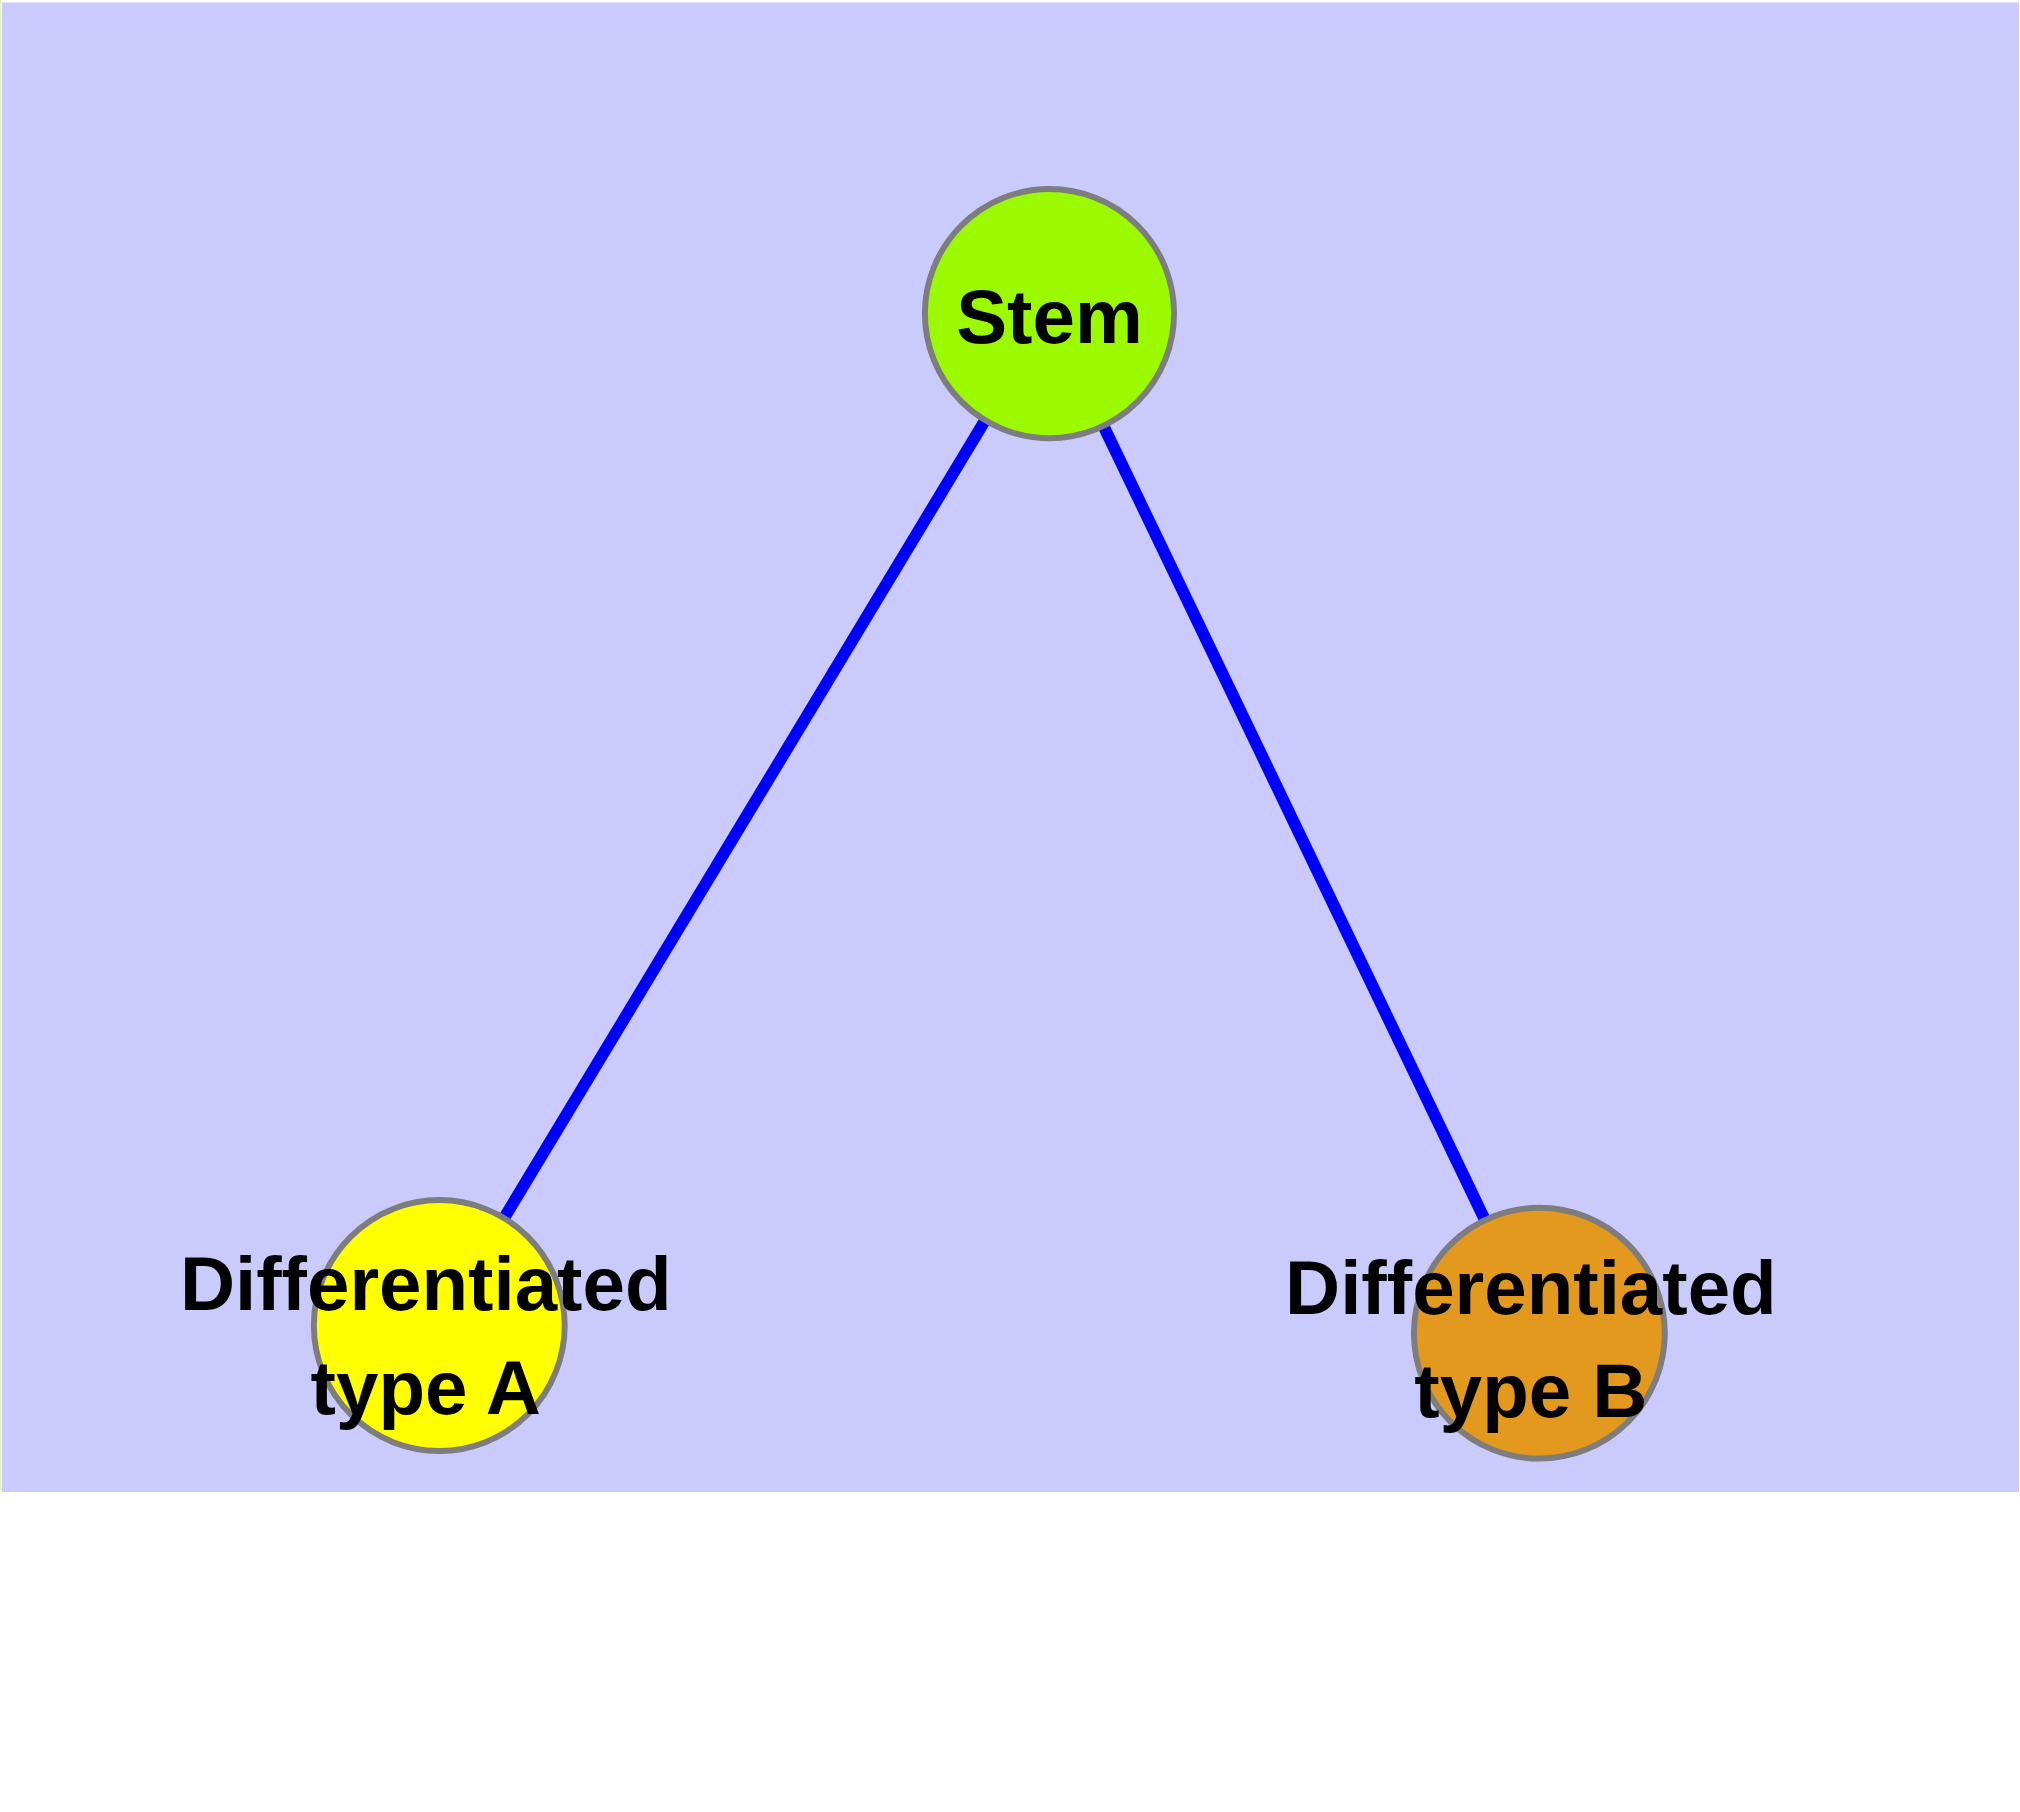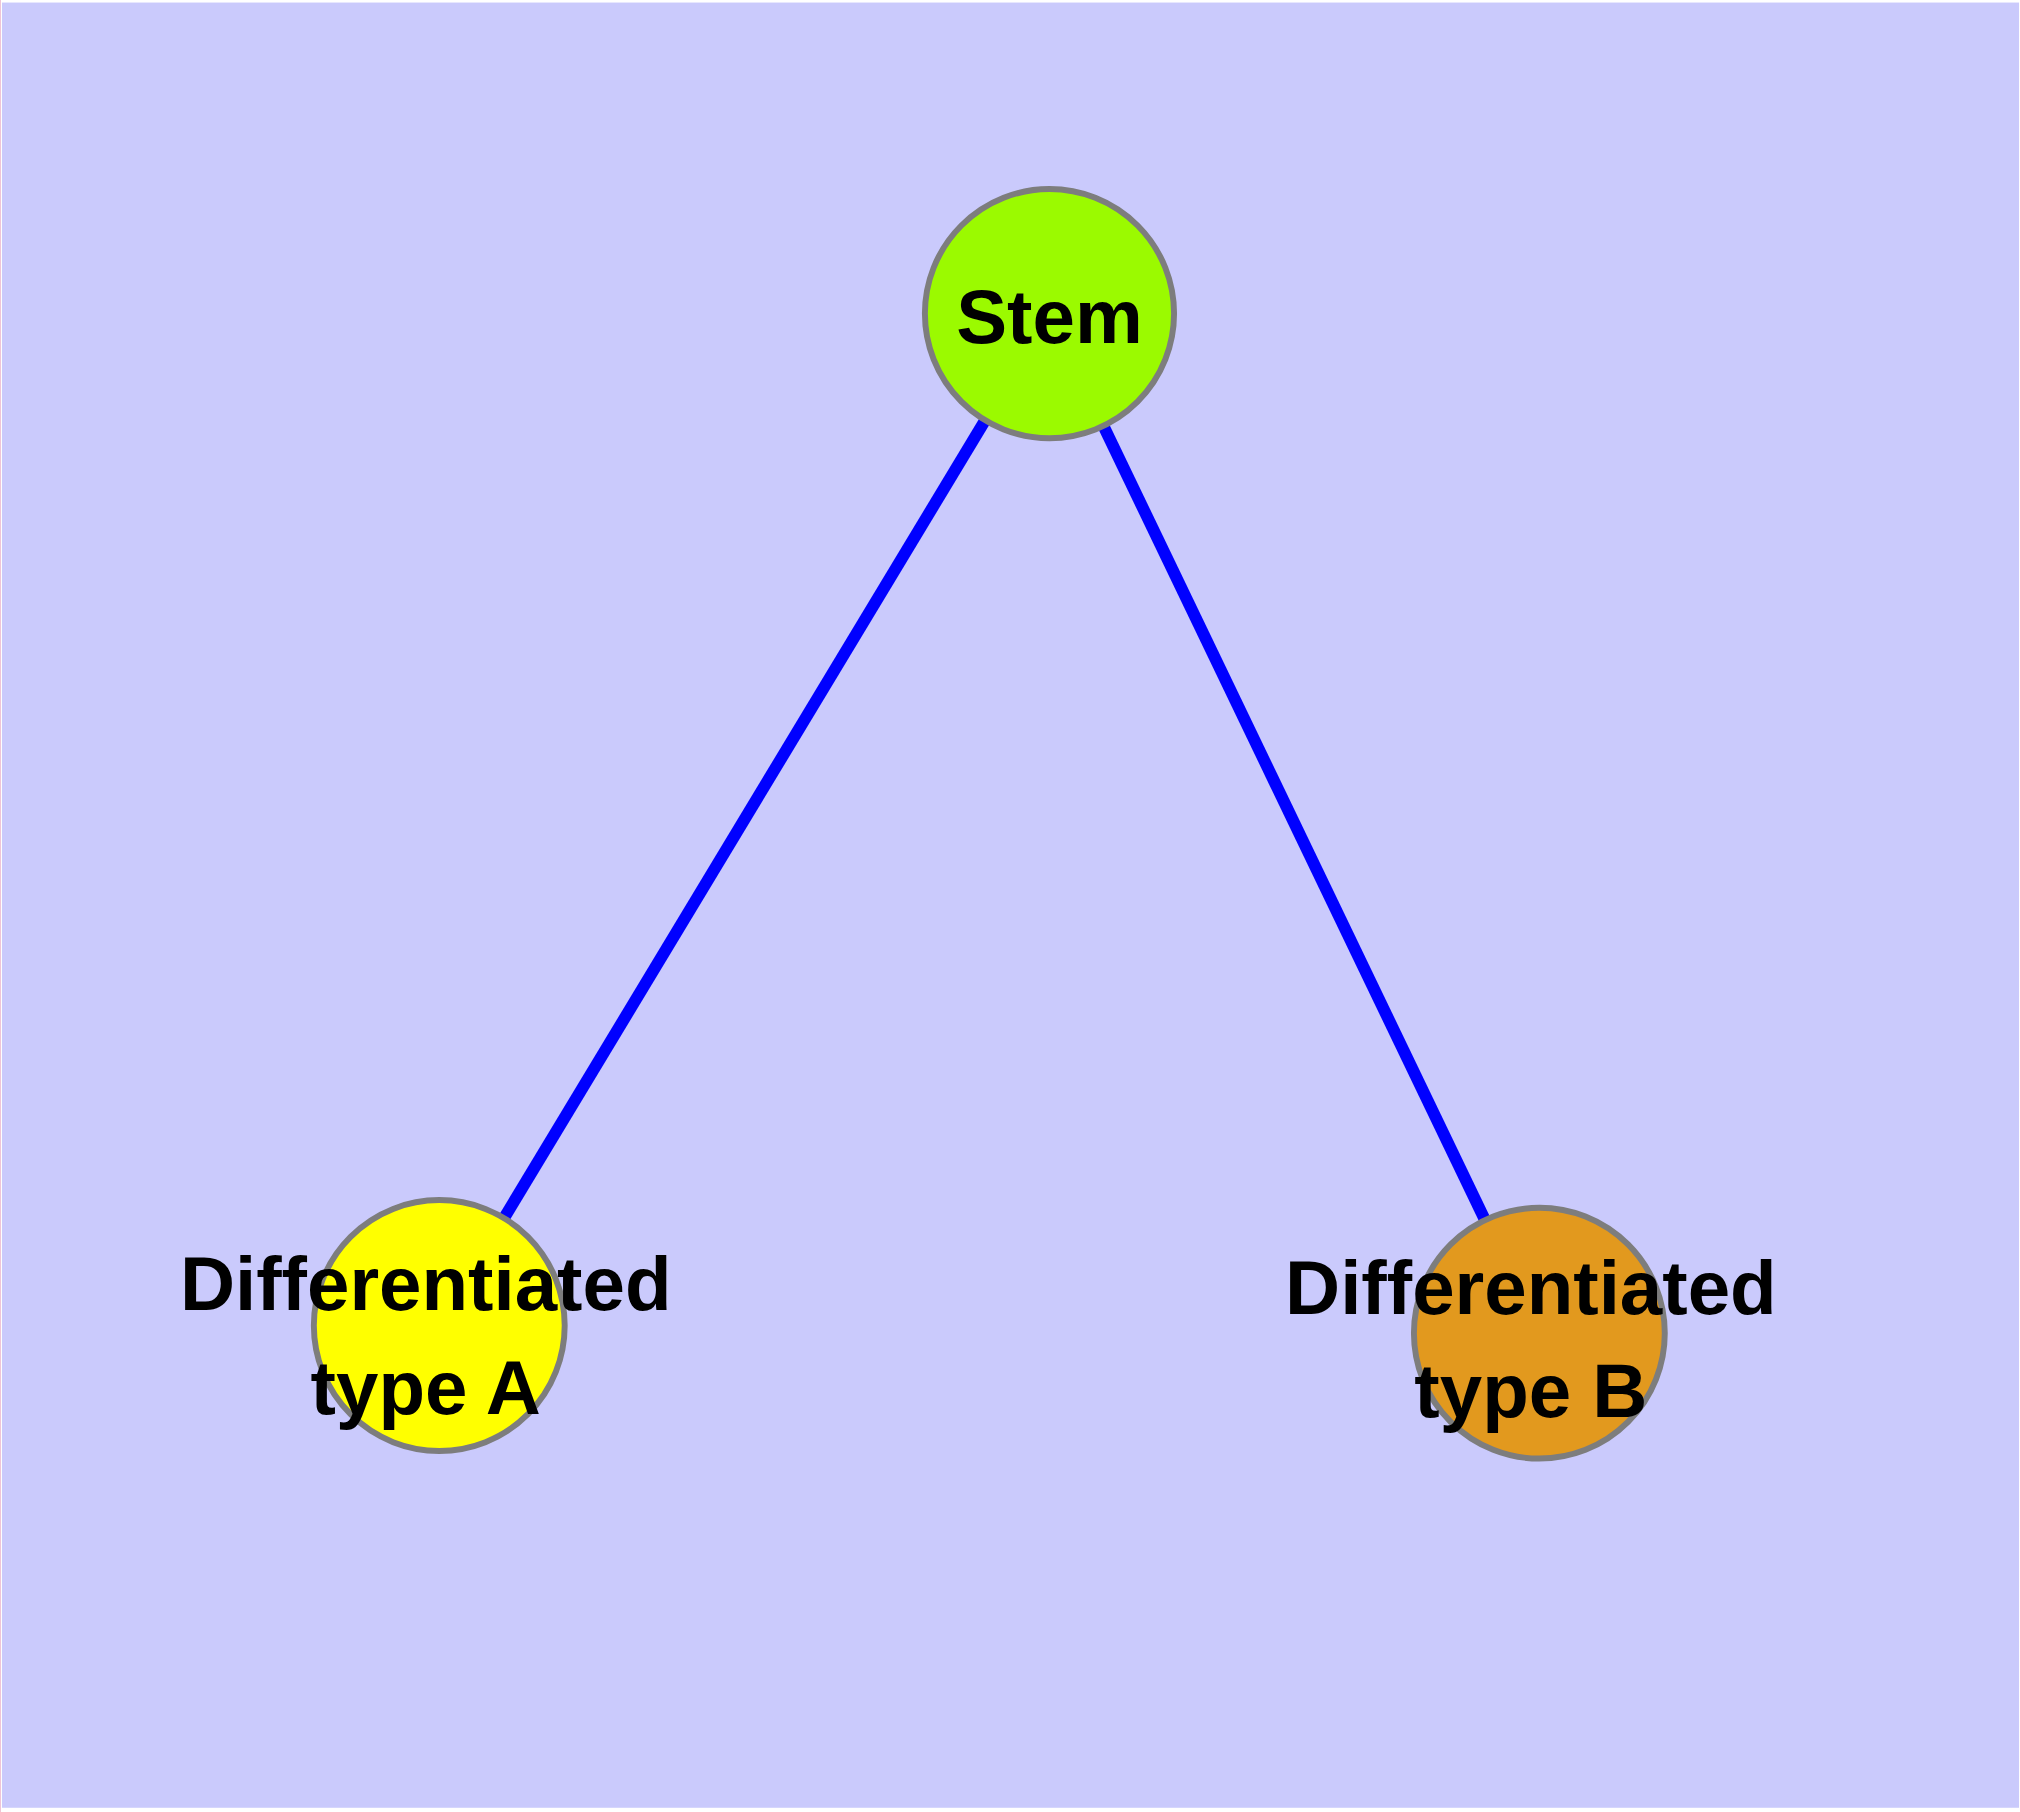--- a/index.html
+++ b/index.html
@@ -3,22 +3,22 @@
 <meta charset="utf-8">
 <style>
   html, body {
     margin: 0;
     padding: 0;
     background: #FFFFFF;
   }
   .page {
     position: relative;
     width: 2021px;
-    height: 1812px;
-    background: #be185d;
+    height: 1492px;
+    background: #84cc16;
     overflow: hidden;
     font-family: "Liberation Sans", sans-serif;
   }
   svg.graph {
     display: block;
     width: 2021px;
     height: 1812px;
   }
   .node-label-line {
     font-family: "Liberation Sans", sans-serif;

